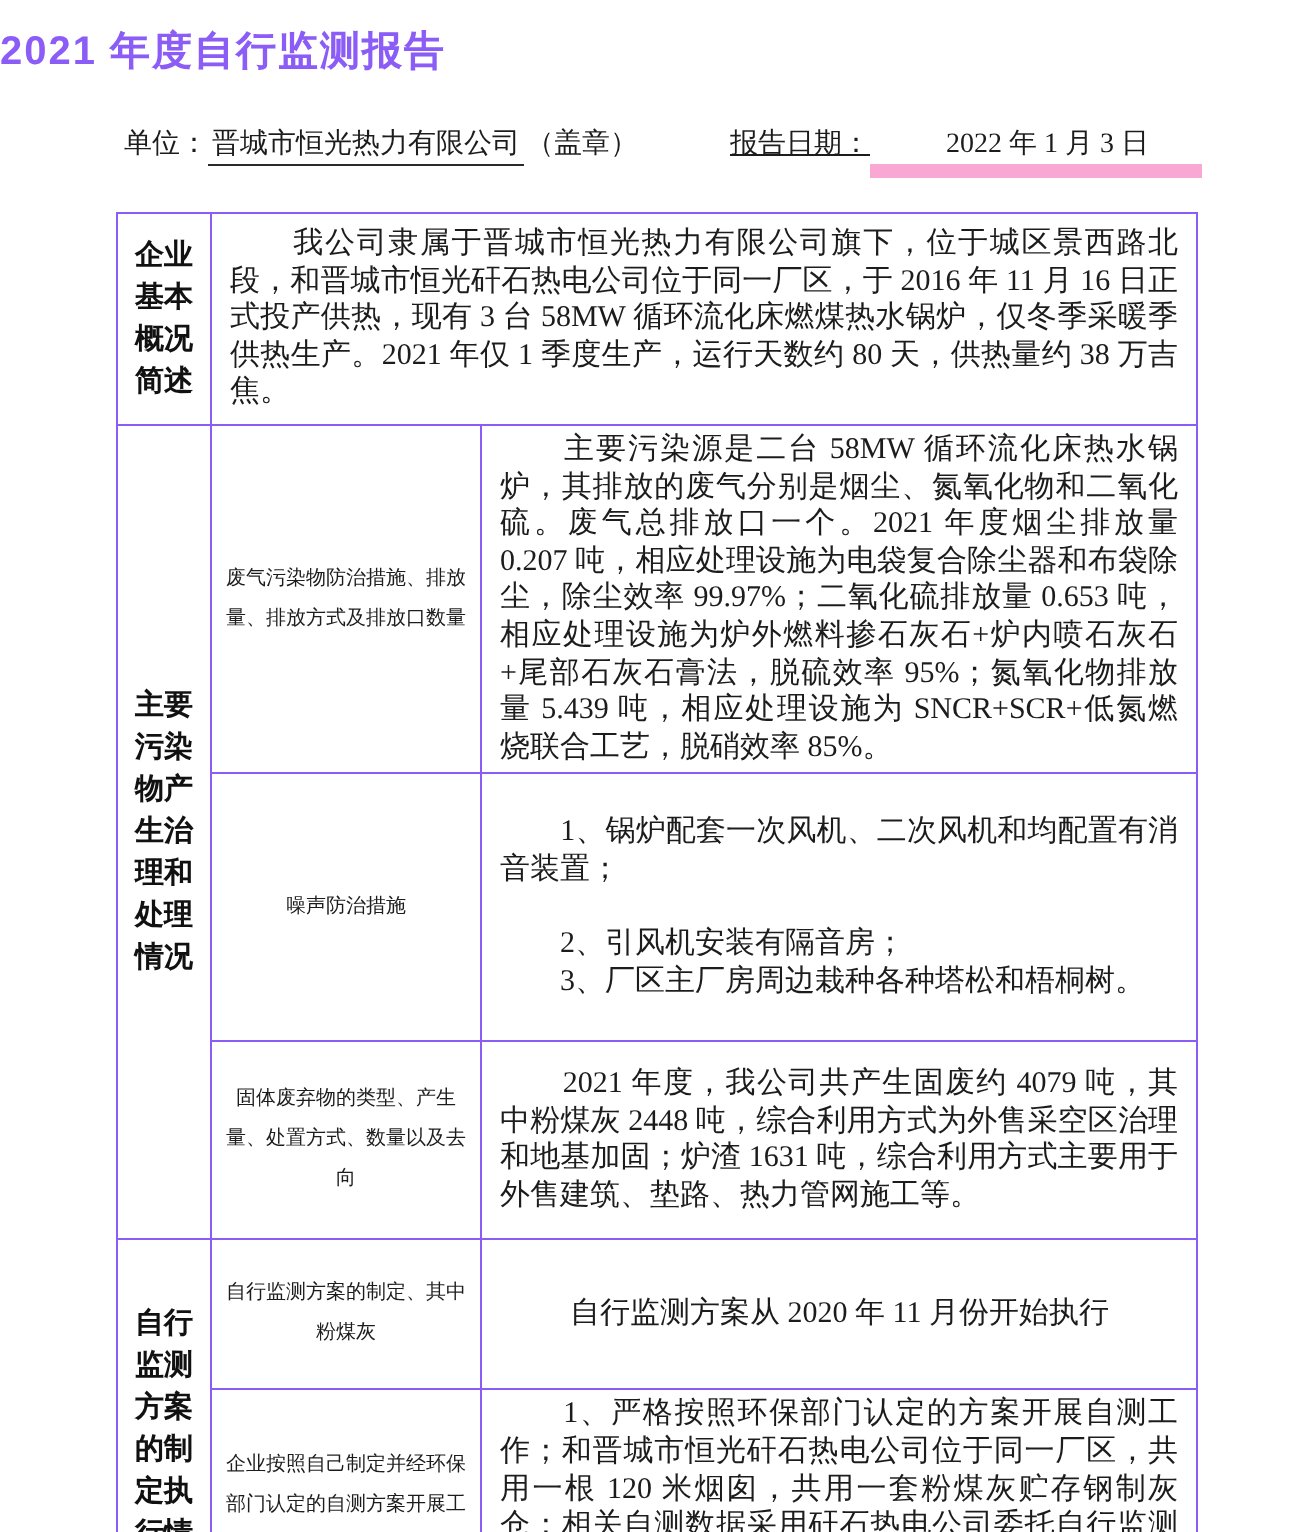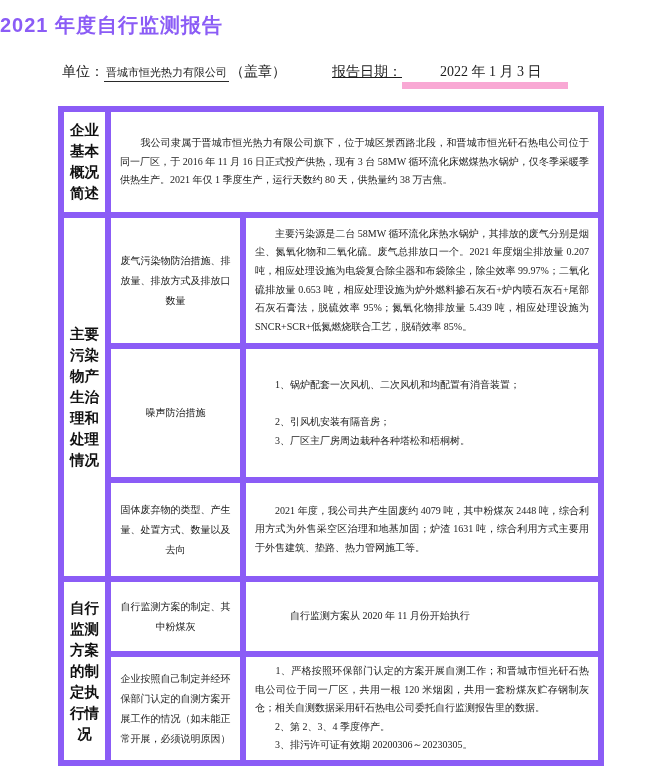--- a/index.html
+++ b/index.html
@@ -24,59 +24,59 @@
     color: #8b5cf6;
   }
   .meta-line {
     display: flex;
     align-items: baseline;
     margin: 24px 0 0 62px;
     font-size: 14px;
     white-space: nowrap;
   }
   .unit-name {
-    font-size: 11px;
+    font-size: 14px;
     border-bottom: 1px solid #2a2a2a;
     padding: 0 2px 1px 2px;
   }
   .seal-suffix { margin-left: 1px; }
   .date-label { margin-left: 46px; text-decoration: underline; }
   .date-value {
     border-bottom: 7px solid #f9a8d4;
     padding: 0 26px 1px 38px;
   }
   table.report {
     border-collapse: collapse;
     table-layout: fixed;
     width: 540px;
     margin: 17px 0 0 58px;
   }
   table.report td {
-    border: 6px solid #8b5cf6;
+    border: 1px solid #8b5cf6;
     overflow: hidden;
   }
   .vhead {
     font-weight: bold;
     text-align: center;
     vertical-align: middle;
     font-size: 14.5px;
     line-height: 21px;
     white-space: pre-line;
     padding: 0 2px;
     color: #111;
   }
   .cell-label {
     text-align: center;
     vertical-align: middle;
     font-size: 10px;
     line-height: 20px;
     padding: 2px 5px;
   }
   .cell-content {
-    font-size: 10px;
+    font-size: 15px;
     line-height: 18.6px;
     padding: 3px 9px;
     text-align: justify;
     vertical-align: middle;
     white-space: pre-line;
   }
   .cell-content.indent-line {
     text-align: left;
     padding-left: 44px;
   }

